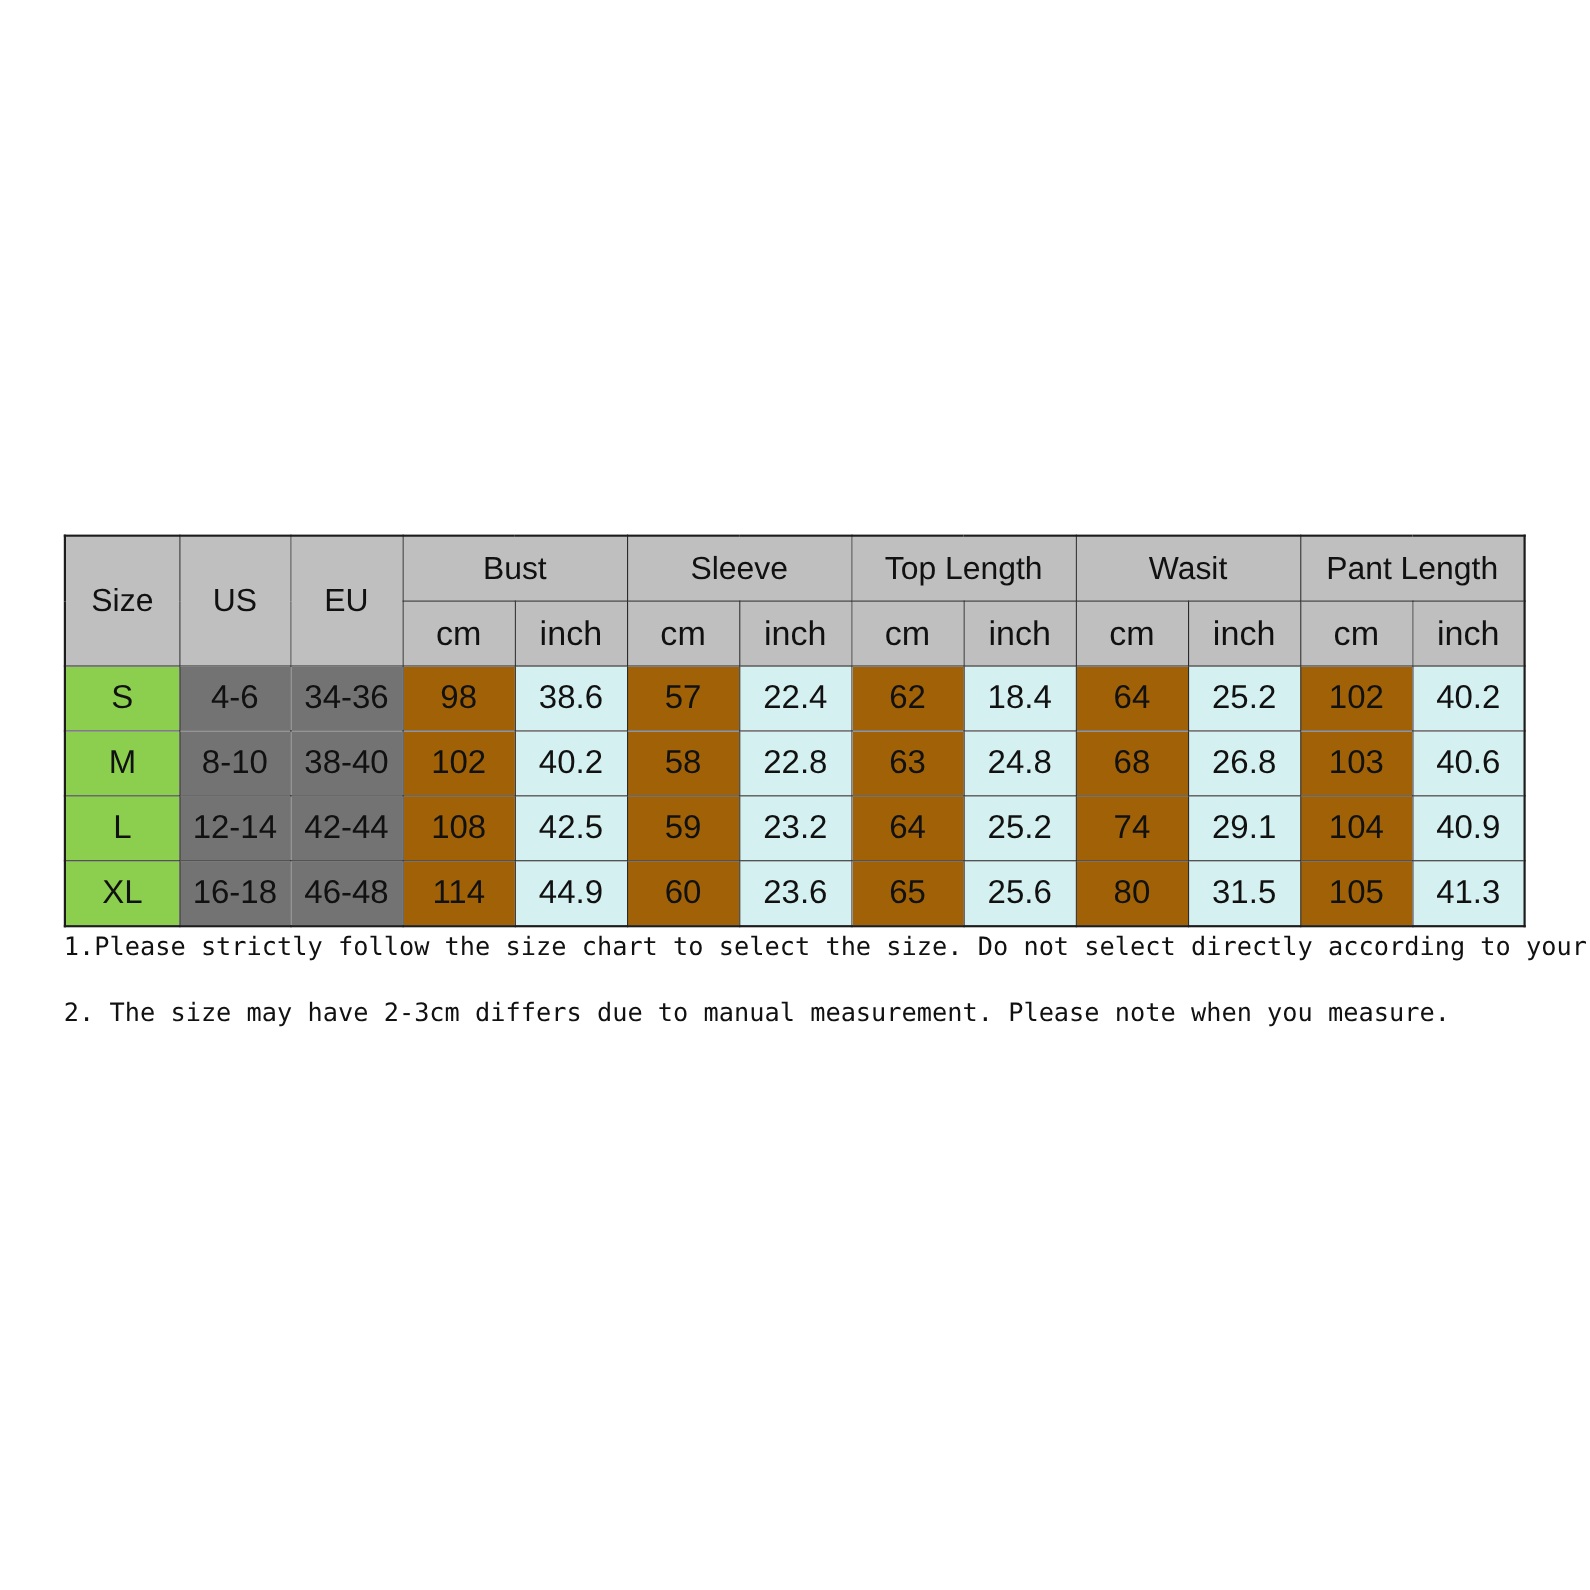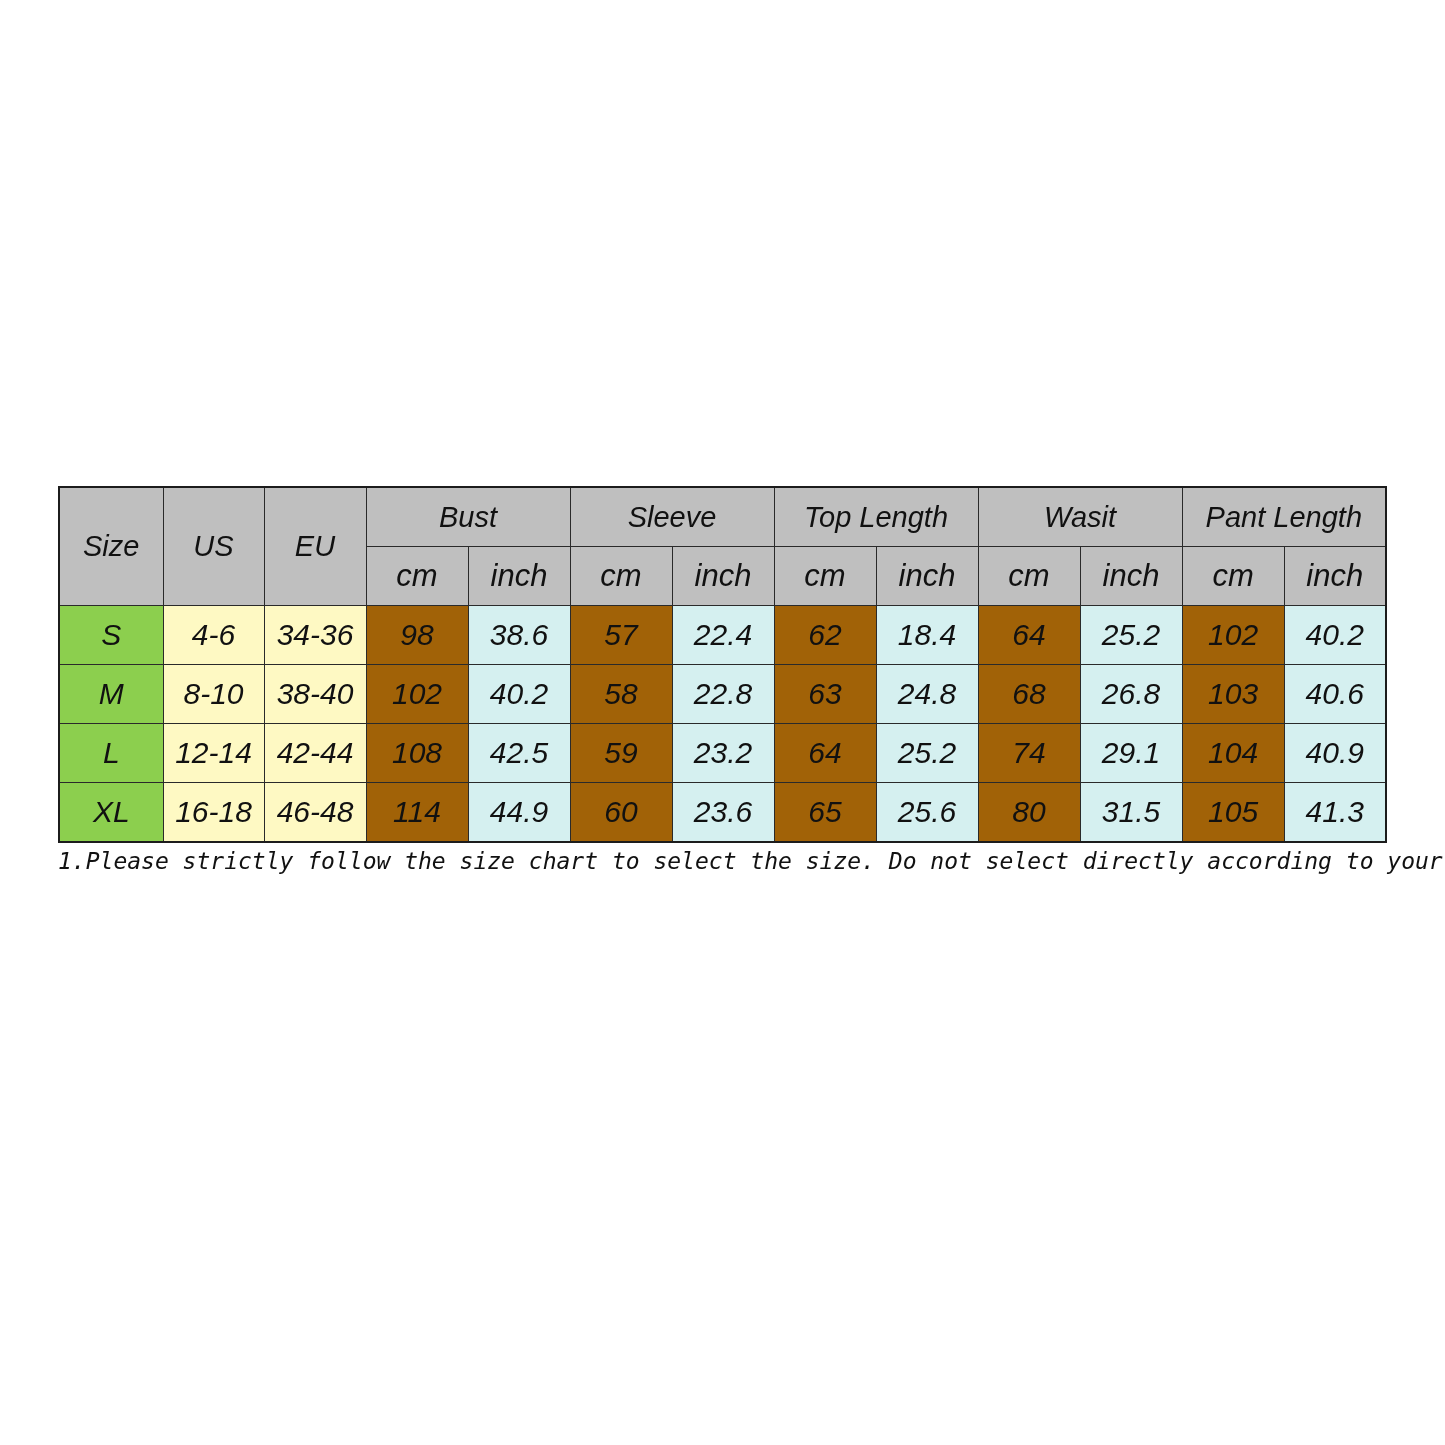--- a/index.html
+++ b/index.html
@@ -15,21 +15,20 @@
     -webkit-font-smoothing: antialiased;
     position: relative;
     overflow: hidden;
   }
   #sheet {
     position: absolute;
     left: 0;
     top: 0;
     width: 1445px;
     height: 1445px;
-    font-style: italic;
   }
   #chart-wrap {
     position: absolute;
     left: 58px;
     top: 486px;
     width: 1329px;
   }
   table.size-table {
     border-collapse: collapse;
     table-layout: fixed;
@@ -63,21 +62,21 @@
   }
   .hdr-tall {
     height: 116px;
     font-size: 29px;
   }
   
   .c-size {
     background: #8ccf4e;
   }
   .c-us, .c-eu {
-    background: #fef9c3;
+    background: #737373;
   }
   .c-cm {
     background: #a16207;
   }
   .c-inch {
     background: #d5f0f0;
     margin-left: 40px;
   }
   tr.data-row td {
     height: 58px;
@@ -212,15 +211,16 @@
           <td class="c-inch">31.5</td>
           <td class="c-cm">105</td>
           <td class="c-inch">41.3</td>
         </tr>
       </tbody>
     </table>
   </div>
 
   <div class="notes">
     <p class="note-line note-1">1.Please strictly follow the size chart to select the size. Do not select directly according to your habits.</p>
+    <p class="note-line note-2">2. The size may have 2-3cm differs due to manual measurement. Please note when you measure.</p>
   </div>
 
 </div>
 
 </body></html>

